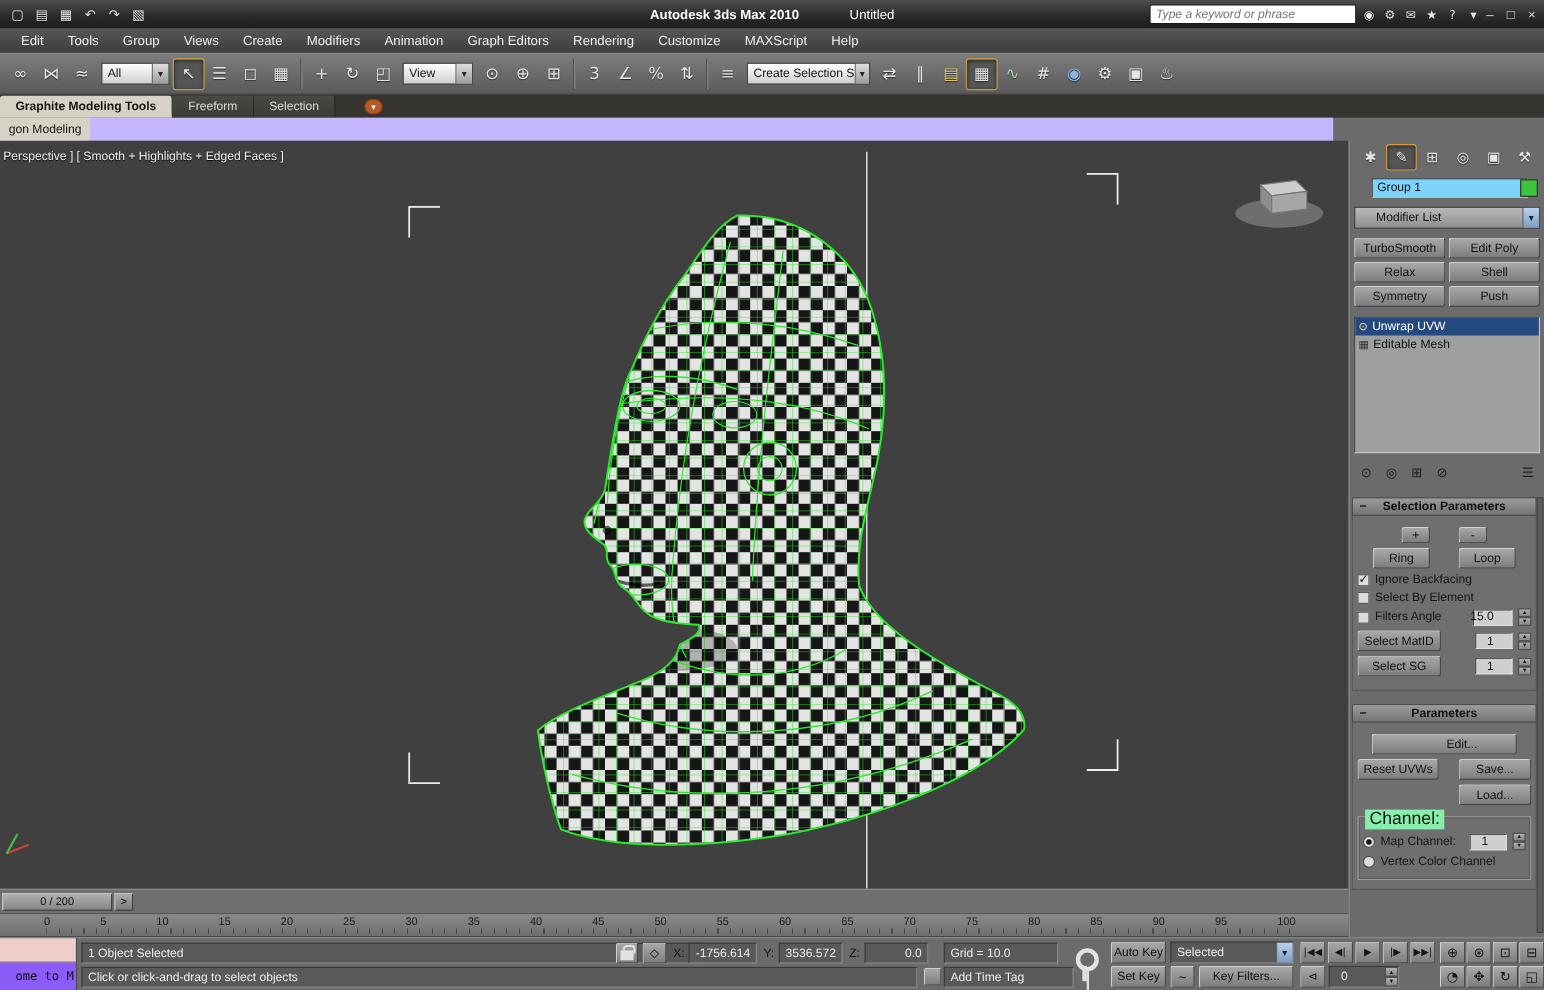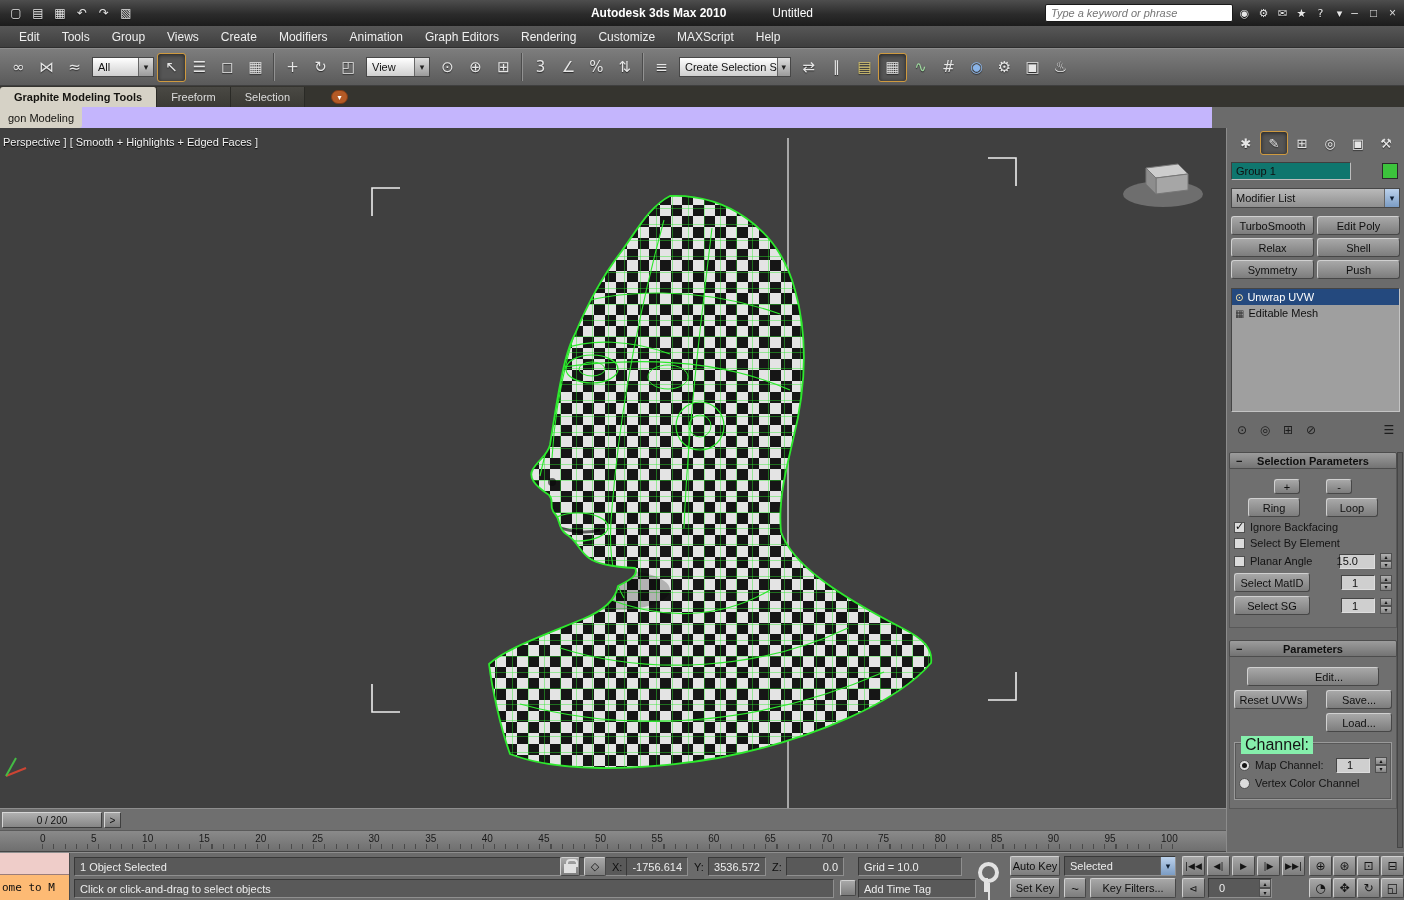--- a/index.html
+++ b/index.html
@@ -53,24 +53,24 @@
   .ckl{fill:var(--checker-light,#e4e4e4);}
   .ckd{fill:var(--checker-dark,#161616);}
   .ckfill{fill:url(#checker);}
   .wirefill{fill:url(#wires);}
 
   
   .cpanel{position:absolute;left:1226px;top:128px;width:178px;height:724px;background:#6b6b6b;border-left:1px solid #8c8c8c;}
   .cptabs{position:absolute;top:4px;left:6px;height:24px;display:flex;gap:2px;}
   .cptabs .ticon{width:26px;height:22px;font-size:13px;}
   .namerow{position:absolute;top:34px;left:4px;right:4px;height:20px;}
-  .namefield{width:120px;height:18px;background:#0f766e;border:1px solid;border-color:#3f3f3f #bdbdbd #bdbdbd #3f3f3f;color:#101010;font-size:11px;padding:0 4px;font-family:"Liberation Sans",sans-serif;}
+  .namefield{width:142px;height:18px;background:#7dd3fc;border:1px solid;border-color:#3f3f3f #bdbdbd #bdbdbd #3f3f3f;color:#101010;font-size:11px;padding:0 4px;font-family:"Liberation Sans",sans-serif;margin-left:16px;}
   .swatch{position:absolute;right:2px;top:1px;width:16px;height:16px;background:var(--object-color-swatch,#3cc43c);border:1px solid #2a2a2a;}
   .modlist{position:absolute;top:60px;left:4px;right:4px;height:20px;display:flex;align-items:center;background:linear-gradient(#b9b9b9,#8f8f8f);border:1px solid #474747;color:#101010;}
-  .modlist span:first-child{padding:0 4px;}
+  .modlist span:first-child{padding:0 19px;}
   .modbtns{position:absolute;top:88px;left:4px;right:4px;display:grid;grid-template-columns:1fr 1fr;gap:3px;}
   .modbtn{height:19px;display:flex;align-items:center;justify-content:center;background:linear-gradient(#a8a8a8,#7d7d7d);border:1px solid;border-color:#d0d0d0 #474747 #474747 #d0d0d0;border-radius:3px;color:#101010;font-size:11px;}
   .stack{position:absolute;top:160px;left:4px;right:4px;height:124px;background:#9f9f9f;border:1px solid;border-color:#454545 #c4c4c4 #c4c4c4 #454545;overflow:hidden;}
   .stackrow{height:16px;display:flex;align-items:center;gap:4px;color:#101010;padding:0 3px;font-size:11px;}
   .stackrow .rowicon{font-size:10px;color:#333;}
   .stackrow.on{background:var(--selection-blue,#24497e);color:#fff;}
   .stackrow.on .rowicon{color:#ffe9a8;}
   .stacktools{position:absolute;top:290px;left:4px;right:4px;height:24px;display:flex;align-items:center;}
   .stacktools .ticon{width:22px;height:20px;font-size:12px;color:#1d1d1d;text-shadow:none;}
   .st-right{margin-left:auto;}
@@ -102,21 +102,21 @@
   .timeslider{position:absolute;left:2px;top:3px;width:100px;height:16px;background:linear-gradient(#b0b0b0,#868686);border:1px solid;border-color:#d6d6d6 #3f3f3f #3f3f3f #d6d6d6;display:flex;align-items:center;justify-content:center;font-size:10px;color:#0f0f0f;}
   .tsnext{position:absolute;left:104px;top:3px;width:17px;height:16px;background:linear-gradient(#a8a8a8,#7d7d7d);border:1px solid;border-color:#d6d6d6 #3f3f3f #3f3f3f #d6d6d6;display:flex;align-items:center;justify-content:center;font-size:10px;color:#0f0f0f;}
   .ruler{position:absolute;left:0;top:830px;width:1226px;height:22px;background:linear-gradient(#8a8a8a,#6f6f6f);border-top:1px solid #5a5a5a;border-bottom:1px solid #454545;display:flex;align-items:center;justify-content:space-between;padding:0 48px 6px 40px;position:absolute;}
   .ruler::after{content:"";position:absolute;left:42px;right:46px;bottom:2px;height:5px;background:repeating-linear-gradient(90deg,#4a4a4a 0 1px,transparent 1px 11.3px);}
   .tick{font-size:10px;color:#1a1a1a;}
 
   
   .statusbar{position:absolute;left:0;top:852px;width:1404px;height:48px;background:#6b6b6b;border-top:1px solid #8e8e8e;}
   .listener{position:absolute;left:0;top:0;width:70px;height:48px;border-right:1px solid #4a4a4a;}
   .listener-pink{height:22px;background:#efcdc9;border-bottom:1px solid #9b7d7a;}
-  .listener-white{height:25px;background:#fdba74;color:#101010;font-family:"DejaVu Sans Mono",monospace;font-size:11px;display:flex;align-items:center;padding-left:2px;}
+  .listener-white{height:25px;background:#8b5cf6;color:#101010;font-family:"DejaVu Sans Mono",monospace;font-size:11px;display:flex;align-items:center;padding-left:14px;}
   .sfield{position:absolute;background:#595959;border:1px solid;border-color:#383838 #8f8f8f #8f8f8f #383838;color:#ededed;font-size:11px;display:flex;align-items:center;padding:0 5px;height:19px;white-space:nowrap;overflow:hidden;}
   .slabel{position:absolute;color:#0f0f0f;font-size:11px;height:19px;display:flex;align-items:center;}
   .sbtn{position:absolute;display:flex;align-items:center;justify-content:center;background:linear-gradient(#a8a8a8,#7d7d7d);border:1px solid;border-color:#d0d0d0 #474747 #474747 #d0d0d0;border-radius:2px;color:#101010;font-size:11px;}
   .p-sel{left:74px;top:4px;width:563px;}
   .p-lock{left:560px;top:4px;width:20px;height:19px;}
   .p-absrel{left:584px;top:4px;width:22px;height:19px;}
   .p-xl{left:612px;top:4px;} .p-xf{left:626px;top:4px;width:62px;justify-content:flex-end;}
   .p-yl{left:694px;top:4px;} .p-yf{left:708px;top:4px;width:58px;justify-content:flex-end;}
   .p-zl{left:772px;top:4px;} .p-zf{left:786px;top:4px;width:58px;justify-content:flex-end;}
   .p-grid{left:858px;top:4px;width:104px;}
@@ -404,21 +404,21 @@
           <div class="sp-row">
             <span class="chk on"></span>
             <span>Ignore Backfacing</span>
           </div>
           <div class="sp-row">
             <span class="chk"></span>
             <span>Select By Element</span>
           </div>
           <div class="sp-row">
             <span class="chk"></span>
-            <span>Planar Angle</span>
+            <span>Filters Angle</span>
             <span class="numfield nf36">15.0</span>
             <span class="spin">
                 <i>▴</i>
                 <i>▾</i>
               </span>
           </div>
           <div class="sp-row">
             <span class="pbtn w74">Select MatID</span>
             <span class="numfield nf34" style="margin-left:auto;">1</span>
             <span class="spin">

